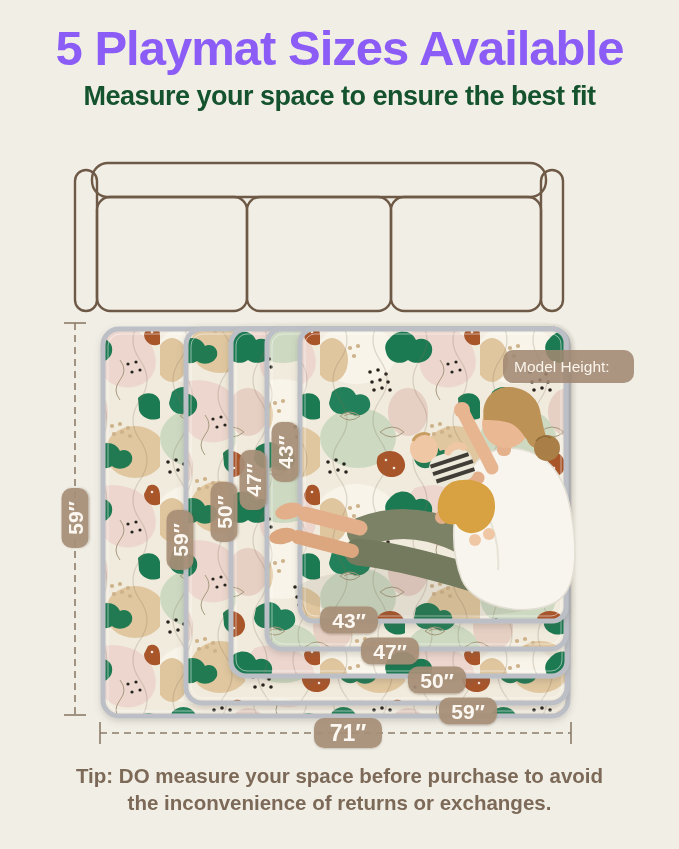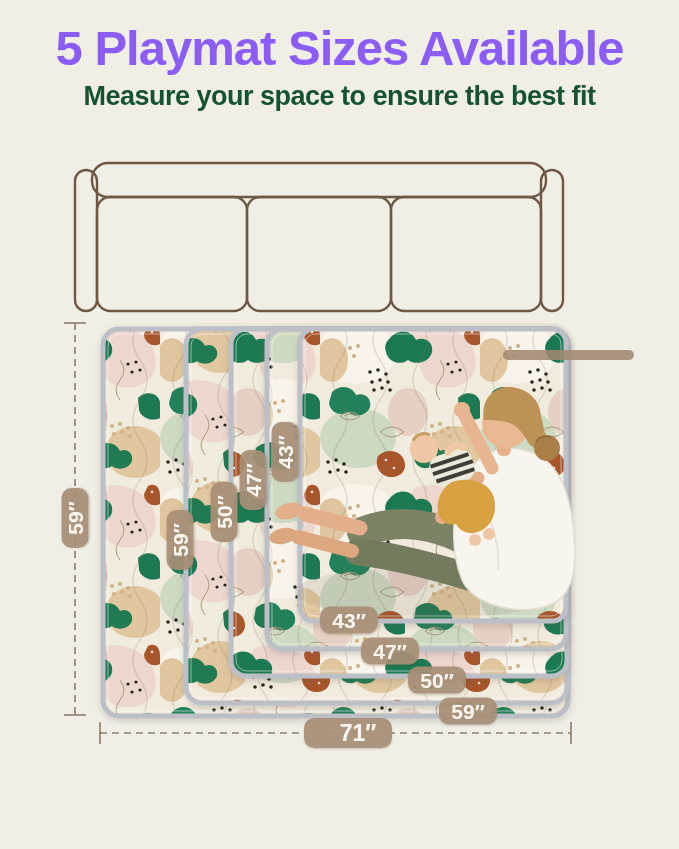--- a/index.html
+++ b/index.html
@@ -226,30 +226,32 @@
       <line x1="100" y1="733" x2="571" y2="733" stroke-dasharray="7 5"></line>
       <line x1="100" y1="722" x2="100" y2="744"></line>
       <line x1="571" y1="722" x2="571" y2="744"></line>
     </g>
   </svg>
 
   <div class="overlay">
 
 
     <div class="model-badge">
+      <div class="line1">Model Height:</div>
     </div>
 
     <div class="pill pill-v" style="left:75px;top:518px;">59″</div>
 
     <div class="pill pill-v" style="left:180px;top:540px;">59″</div>
     <div class="pill pill-v" style="left:224px;top:512px;">50″</div>
     <div class="pill pill-v" style="left:253px;top:480px;">47″</div>
     <div class="pill pill-v" style="left:285px;top:452px;">43″</div>
 
     <div class="pill pill-h" style="left:349px;top:620px;">43″</div>
     <div class="pill pill-h" style="left:390px;top:651px;">47″</div>
     <div class="pill pill-h" style="left:437px;top:680px;">50″</div>
     <div class="pill pill-h" style="left:468px;top:711px;">59″</div>
 
-    <div class="pill pill-h pill-71" style="left:348px;top:733px;padding-left:20px;">71″</div>
+    <div class="pill pill-h pill-71" style="left:348px;top:733px;">71″</div>
   </div>
 
+  <div class="tip">Tip: DO measure your space before purchase to avoid the inconvenience of returns or exchanges.</div>
 </div>
 
 </body></html>

